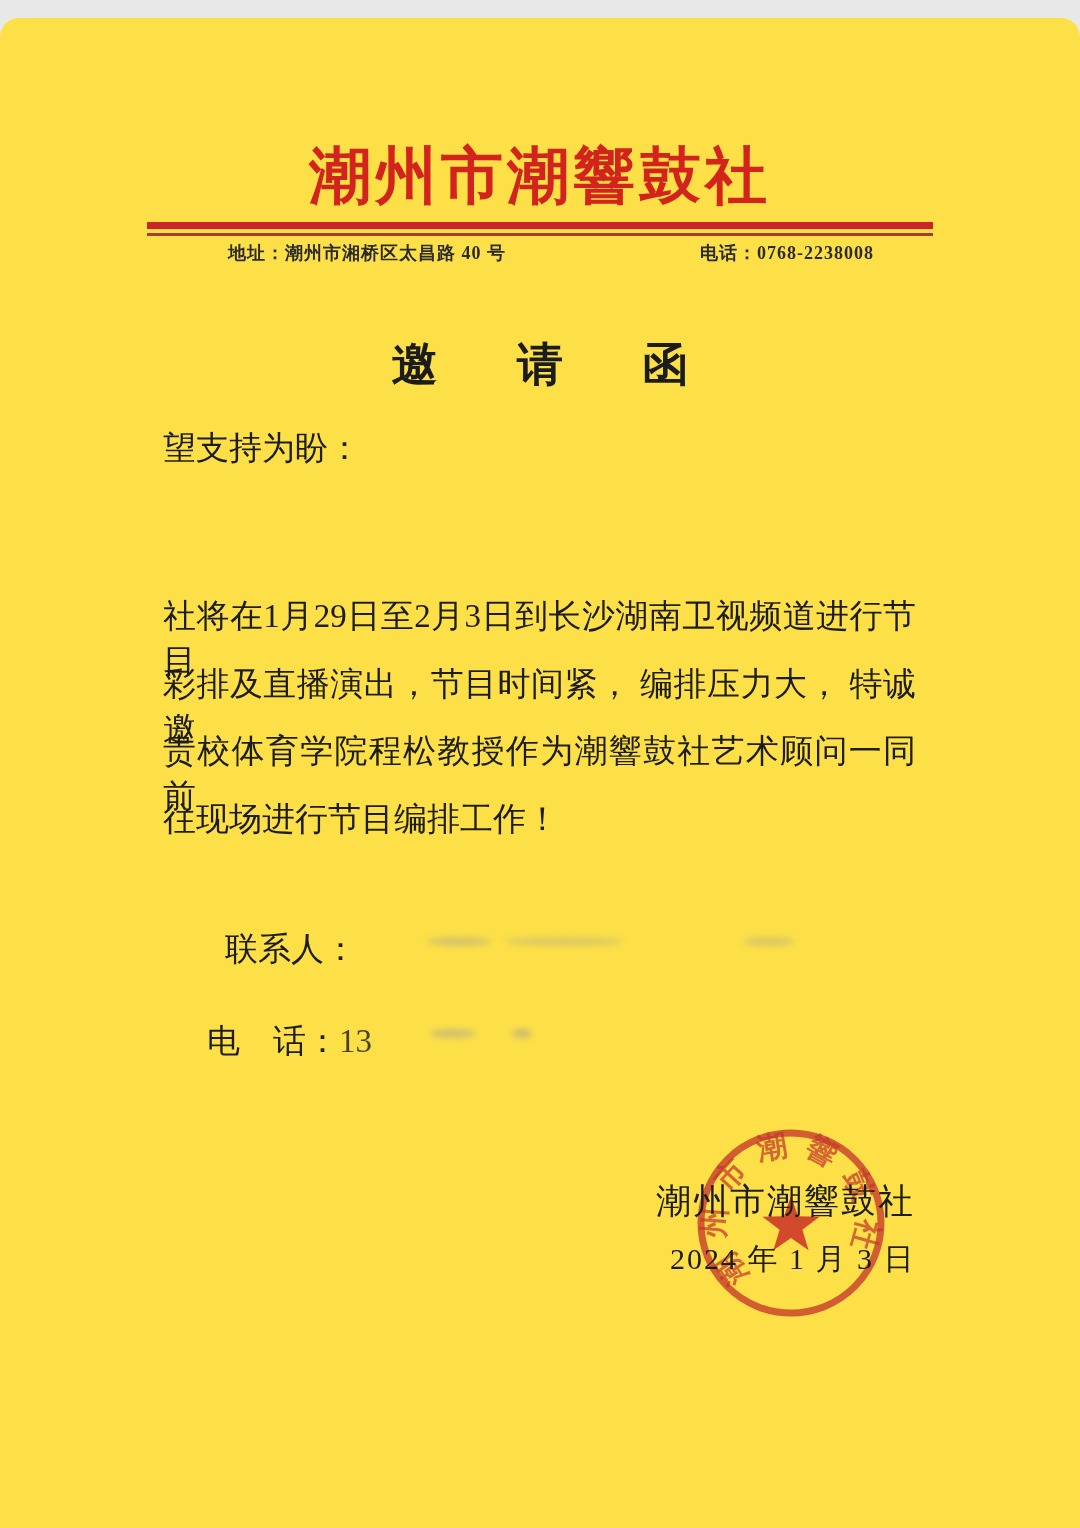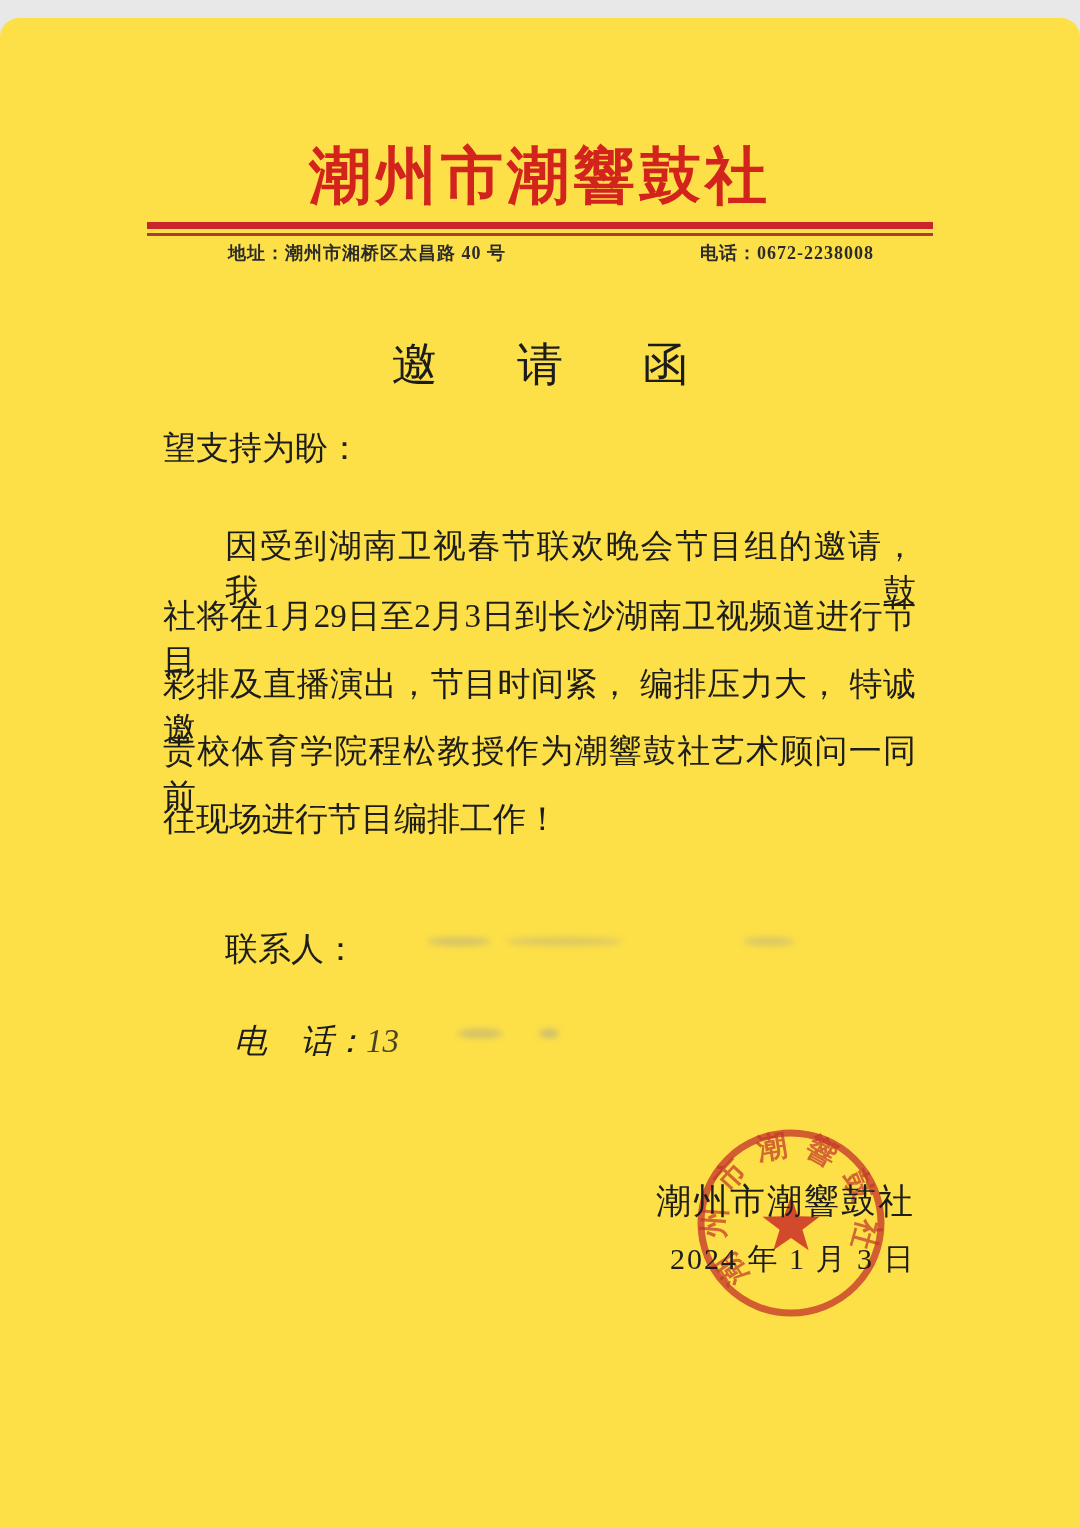--- a/index.html
+++ b/index.html
@@ -32,41 +32,41 @@
   .meta-row{
     position:absolute;top:223px;left:228px;width:646px;
     display:flex;justify-content:space-between;
     font-size:18px;font-weight:bold;color:#2b2b2b;
     letter-spacing:1px;
   }
   
   .letter-title{
     position:absolute;top:316px;left:0;width:100%;
     text-align:center;
-    font-size:46px;font-weight:normal;
+    font-size:46px;font-weight:bold;
     letter-spacing:34px;text-indent:34px;
     color:#1c1c1c;margin:0;
   }
   
   .body-block{
     position:absolute;top:408px;left:163px;width:753px;height:680px;
     font-size:33px;color:#1d1d1d;
   }
   .bl{position:absolute;left:0;right:0;white-space:nowrap;}
   .jline{text-align:justify;text-align-last:justify;white-space:normal;}
   .ind{left:62px;}
   .salutation{top:0;}
   .l0{top:98px;}
   .l1{top:168px;}
   .l2{top:236px;}
   .l3{top:303px;}
   .l4{top:371px;}
   .thanks{top:446px;left:62px;}
   .contact-line{top:501px;left:62px;}
-  .phone-line{top:593px;left:71px;font-style:italic;}
+  .phone-line{top:593px;left:44px;}
   .faded{opacity:.8;}
   .smudge{
     display:inline-block;height:9px;border-radius:50%;
     background:#9a9a9a;filter:blur(3px);opacity:.4;
     vertical-align:14px;
   }
   .sm-a{width:64px;margin-left:70px;}
   .sm-b{width:118px;margin-left:14px;opacity:.32;}
   .sm-c{width:52px;margin-left:120px;opacity:.35;}
   .sm-d{width:46px;margin-left:58px;opacity:.45;}
@@ -91,30 +91,29 @@
 <body>
 
 <div class="page">
 
   <header>
     <h1 class="org-name">潮州市潮響鼓社</h1>
     <div class="rule-thick"></div>
     <div class="rule-thin"></div>
     <div class="meta-row">
       <span>地址：潮州市湘桥区太昌路 40 号</span>
-      <span>电话：0672-2238008</span>
+      <span>电话：0768-2238008</span>
     </div>
   </header>
 
   <h2 class="letter-title">邀 请 函</h2>
 
   <main class="body-block">
     <div class="bl salutation">望支持为盼：</div>
 
-    <div class="bl jline ind l0">因受到湖南卫视春节联欢晚会节目组的邀请，我鼓</div>
     <div class="bl jline l1">社将在1月29日至2月3日到长沙湖南卫视频道进行节目</div>
     <div class="bl jline l2">彩排及直播演出，节目时间紧， 编排压力大， 特诚邀</div>
     <div class="bl jline l3">贵校体育学院程松教授作为潮響鼓社艺术顾问一同前</div>
     <div class="bl l4">往现场进行节目编排工作！</div>
 
 
     <div class="bl contact-line">
       <span>联系人：</span><span class="smudge sm-a"></span><span class="smudge sm-b"></span><span class="smudge sm-c"></span>
     </div>
 

